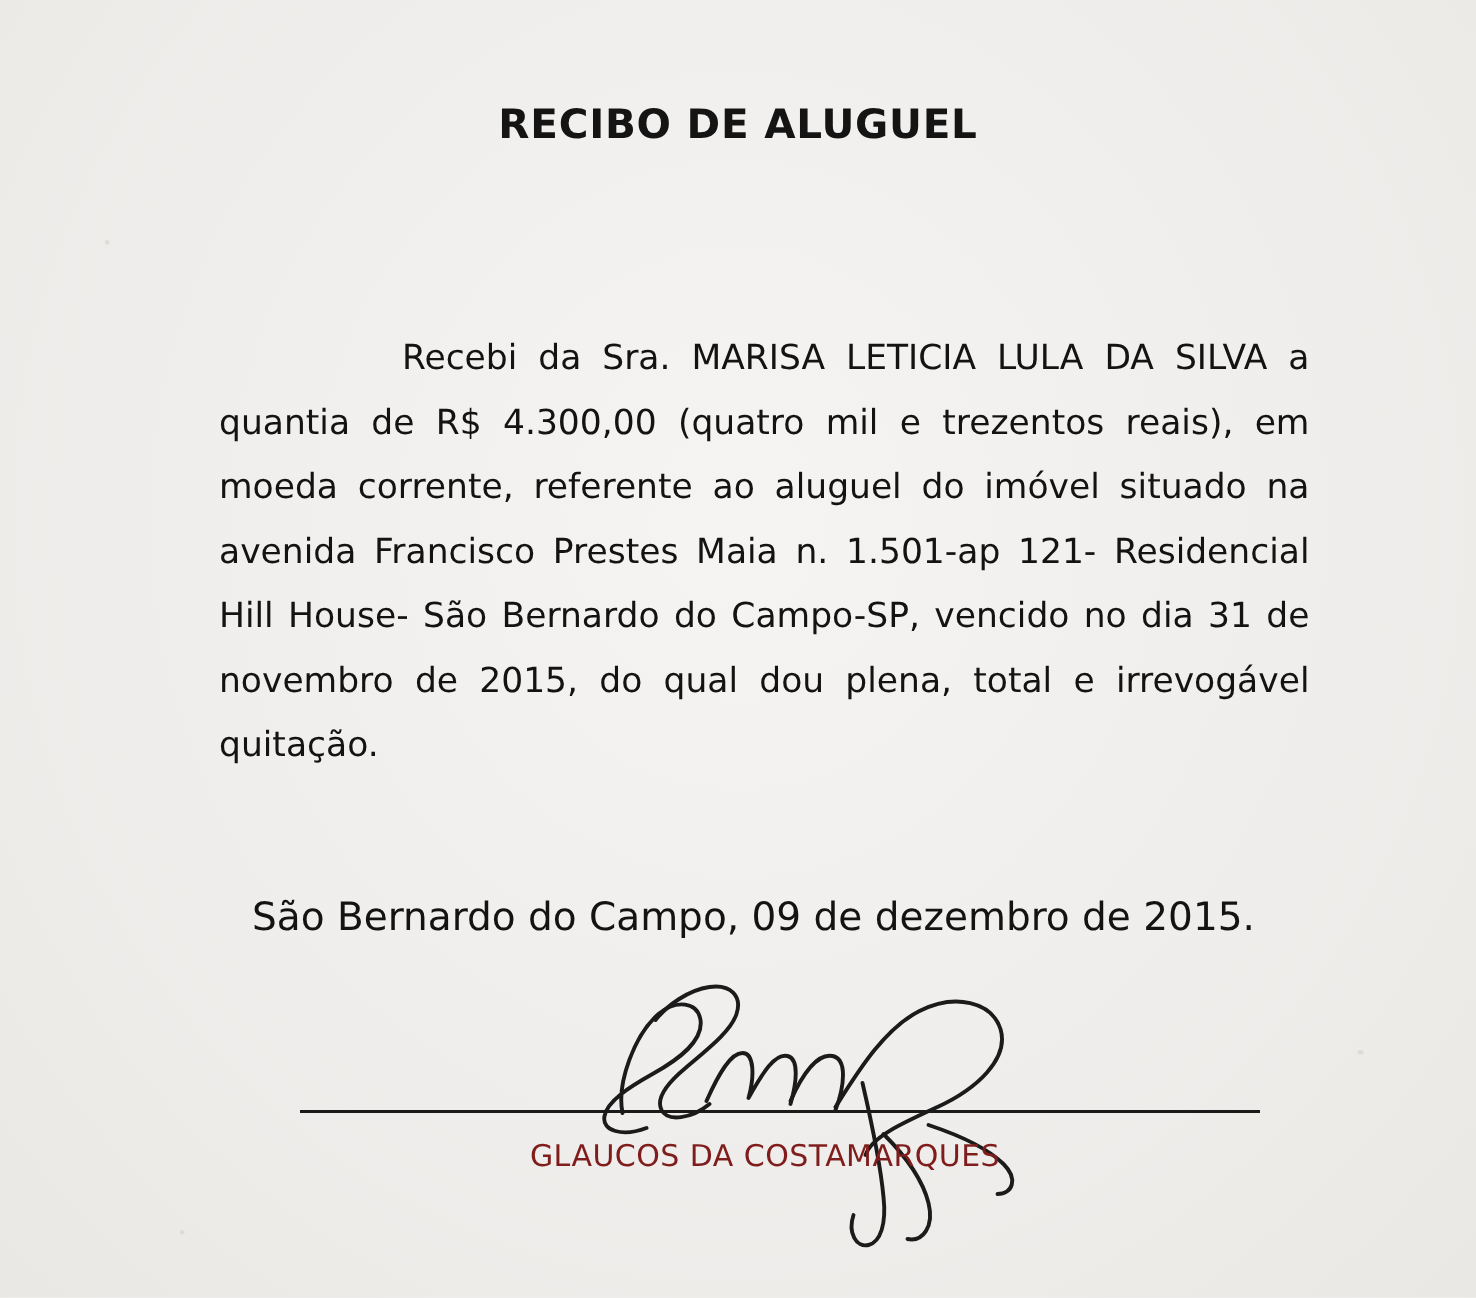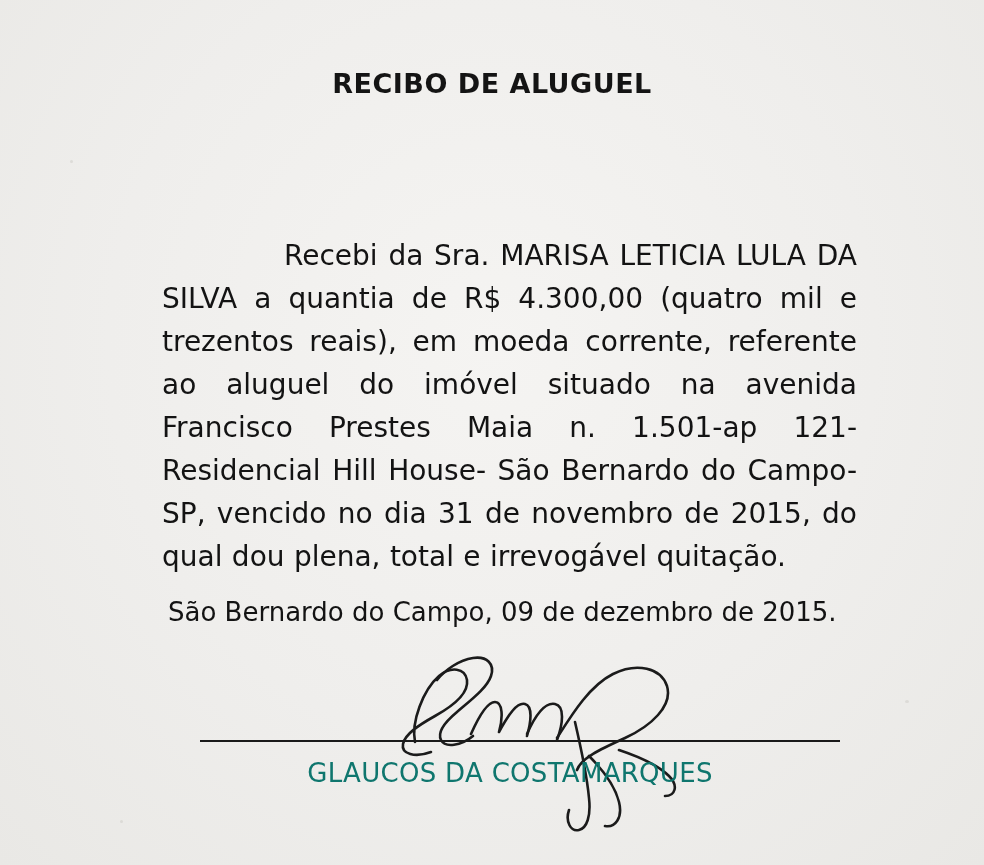--- a/index.html
+++ b/index.html
@@ -45,22 +45,22 @@
   }
 
   .body-block {
     position: absolute;
     top: 218px;
     left: 146px;
     width: 727px;
   }
 
   .body-text {
-    margin: 16px;
-    font-size: 28px;
+    margin: 0;
+    font-size: 23px;
     line-height: 43px;
     text-align: justify;
     text-justify: inter-word;
     text-indent: 122px;
     color: #131313;
     word-spacing: 0.5px;
   }
 
   .place-date {
     position: absolute;
@@ -99,24 +99,24 @@
     height: 0;
     border-top: 2px solid #1a1a1a;
   }
 
   .signer-name {
     position: absolute;
     top: 128px;
     left: 0;
     width: 660px;
     text-align: center;
-    font-size: 26px;
+    font-size: 20px;
     font-weight: 400;
     letter-spacing: 0.3px;
-    color: #0f766e;
+    color: #7f1d1d;
   }
 
   
   .speckle {
     position: absolute;
     background: #cfcdc9;
     border-radius: 50%;
     opacity: .55;
   }
 </style>

